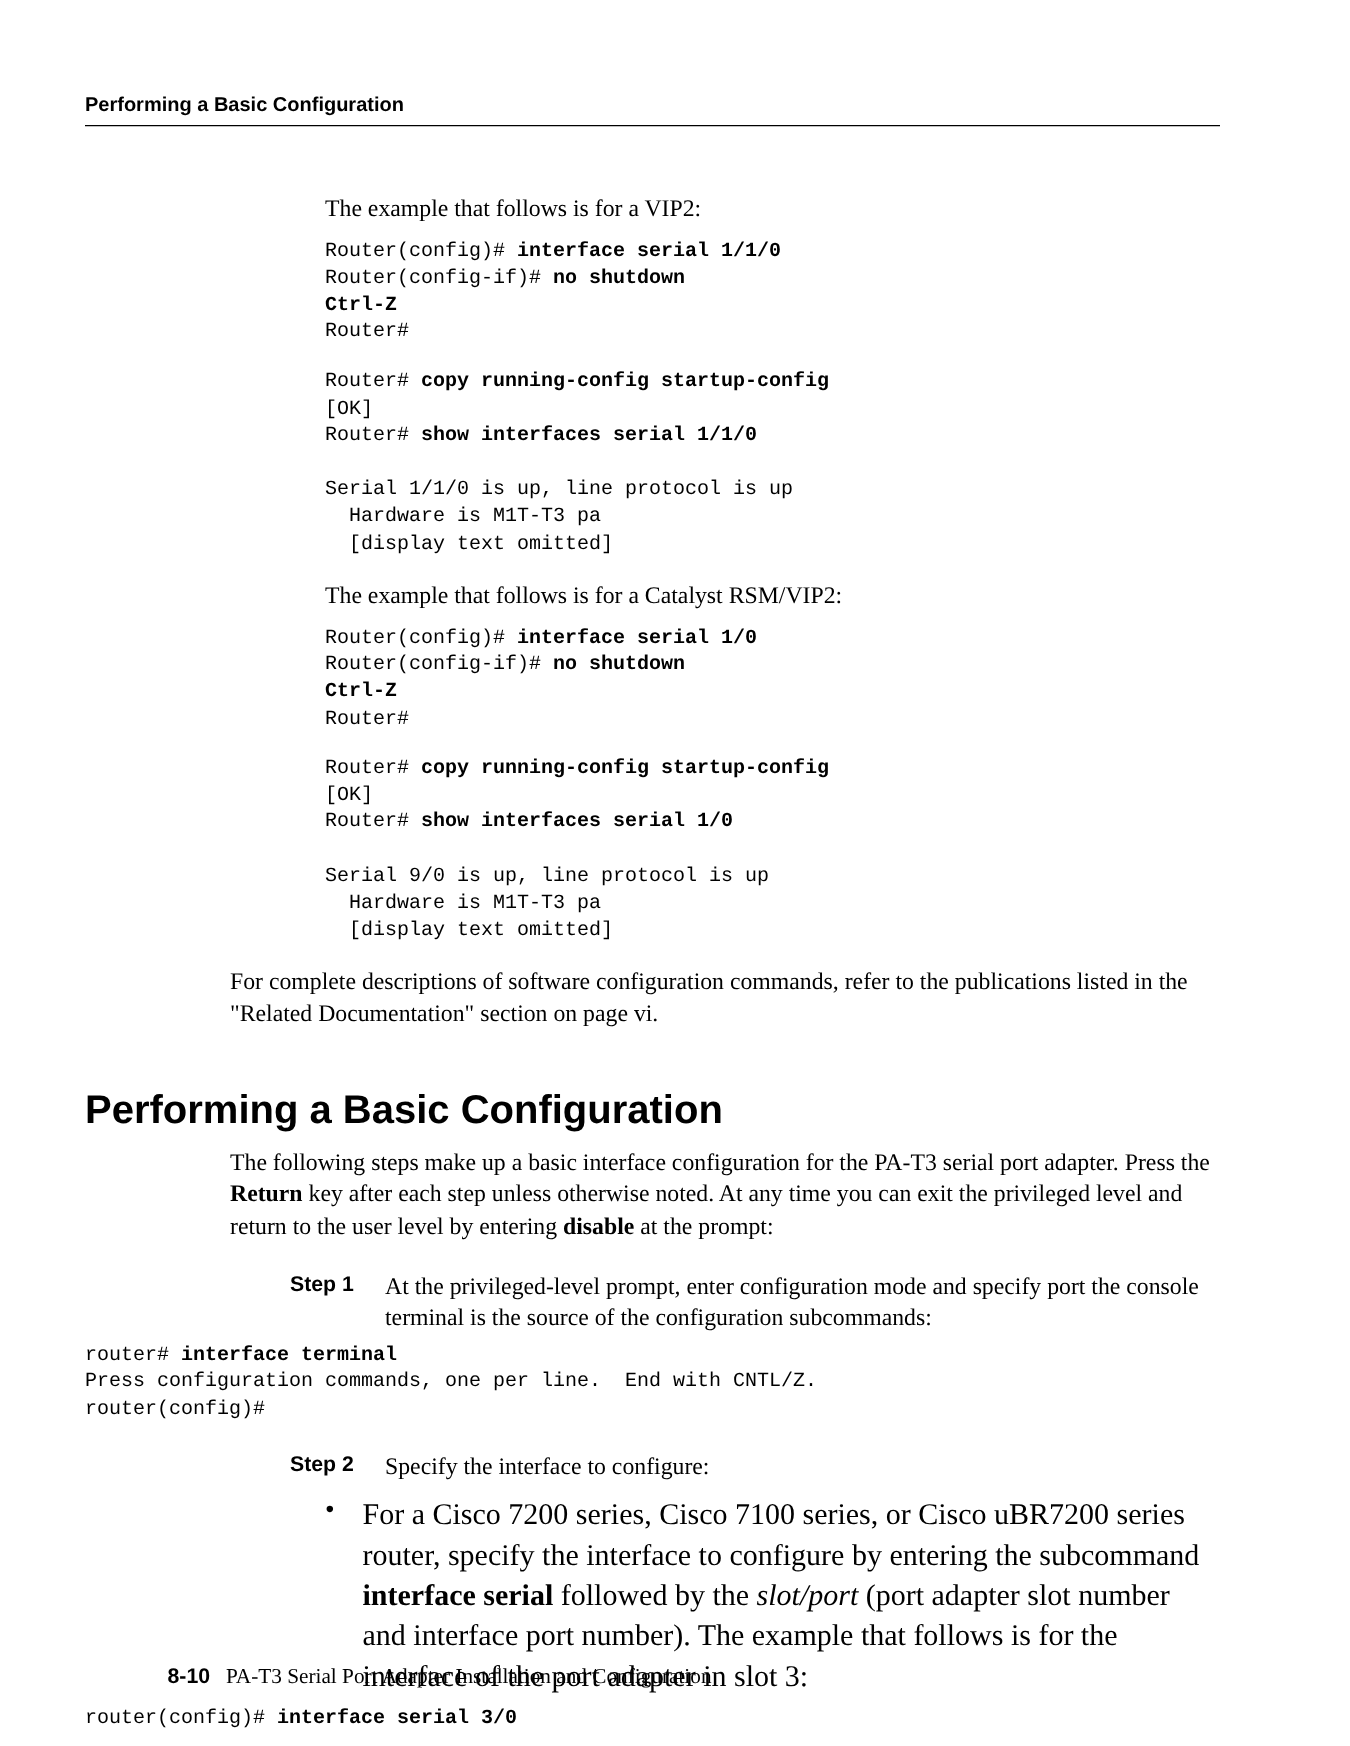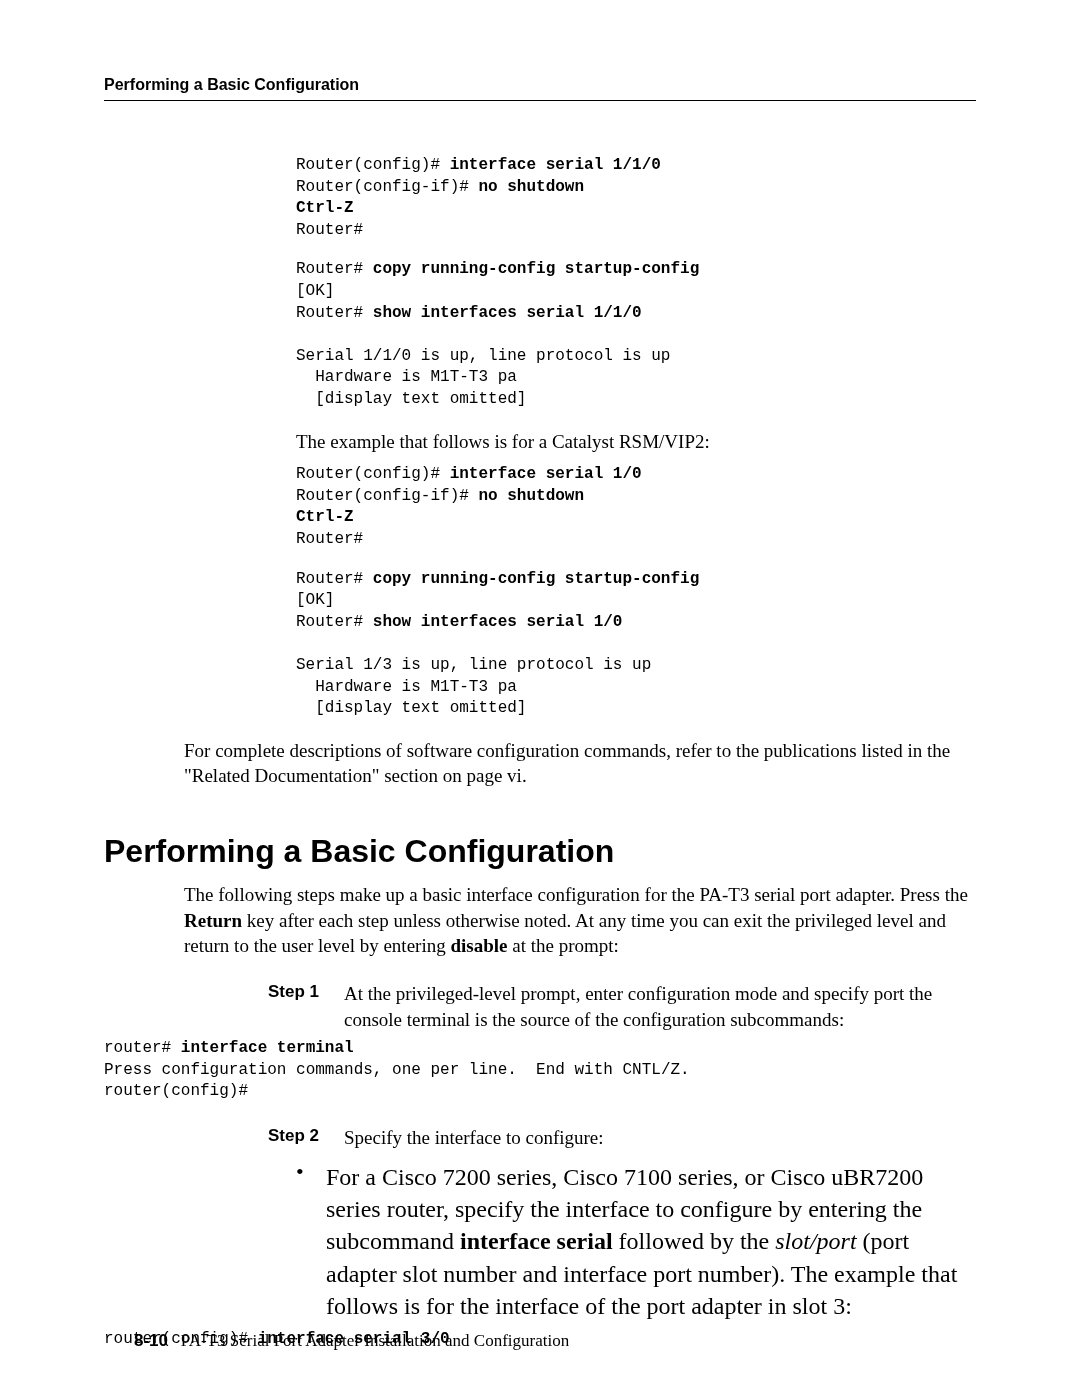--- a/index.html
+++ b/index.html
@@ -1,38 +1,38 @@
 <!DOCTYPE html>
 <html><head>
 <meta charset="utf-8">
 <style>
   * { box-sizing: border-box; margin: 0; padding: 0; }
   html, body { width: 1080px; height: 1397px; background: #fff; font-family: "Times New Roman", Times, serif; color: #000; }
   .page {
     position: relative;
     width: 1080px;
     height: 1397px;
-    padding: 76px 104px 46px 104px;
+    padding: 76px 104px 46px 68px;
   }
   .running-header {
     font-family: Helvetica, Arial, sans-serif;
     font-weight: bold;
     font-size: 16px;
     padding-bottom: 6px;
     border-bottom: 1px solid #000;
     margin-bottom: 54px;
   }
   .indent-block { margin-left: 192px; }
   .body-text {
     font-size: 19px;
     line-height: 1.35;
     margin-bottom: 10px;
   }
   .body-text-wide {
-    margin-left: 80px;
+    margin-left: 116px;
     font-size: 19px;
     line-height: 1.35;
     margin-bottom: 10px;
   }
   pre.code {
     font-family: "Courier New", Courier, monospace;
     font-size: 16px;
     line-height: 1.35;
     white-space: pre;
     margin: 6px 0 18px 0;
@@ -66,20 +66,21 @@
   .bld { font-weight: bold; }
 </style>
 </head>
 <body>
 
 <div class="page">
 
   <div class="running-header">Performing a Basic Configuration</div>
 
   <div class="indent-block">
+    <p class="body-text">The example that follows is for a VIP2:</p>
 <pre class="code"><span>Router(config)# </span><span class="b">interface serial 1/1/0</span>
 <span>Router(config-if)# </span><span class="b">no shutdown</span>
 <span class="b">Ctrl-Z</span>
 <span>Router#</span></pre>
 <pre class="code"><span>Router# </span><span class="b">copy running-config startup-config</span>
 <span>[OK]</span>
 <span>Router# </span><span class="b">show interfaces serial 1/1/0</span>
 
 <span>Serial 1/1/0 is up, line protocol is up</span>
 <span>  Hardware is M1T-T3 pa</span>
@@ -89,21 +90,21 @@
   <div class="indent-block">
     <p class="body-text">The example that follows is for a Catalyst RSM/VIP2:</p>
 <pre class="code"><span>Router(config)# </span><span class="b">interface serial 1/0</span>
 <span>Router(config-if)# </span><span class="b">no shutdown</span>
 <span class="b">Ctrl-Z</span>
 <span>Router#</span></pre>
 <pre class="code"><span>Router# </span><span class="b">copy running-config startup-config</span>
 <span>[OK]</span>
 <span>Router# </span><span class="b">show interfaces serial 1/0</span>
 
-<span>Serial 1/3 is up, line protocol is up</span>
+<span>Serial 9/0 is up, line protocol is up</span>
 <span>  Hardware is M1T-T3 pa</span>
 <span>  [display text omitted]</span></pre>
   </div>
 
   <p class="body-text-wide">For complete descriptions of software configuration commands, refer to the publications listed in the "Related Documentation" section on page vi.</p>
 
   <h1 class="section-title">Performing a Basic Configuration</h1>
 
   <p class="body-text-wide">
     <span>The following steps make up a basic interface configuration for the PA-T3 serial port adapter. Press the </span><span class="bld">Return</span><span> key after each step unless otherwise noted. At any time you can exit the privileged level and return to the user level by entering </span><span class="bld">disable</span><span> at the prompt:</span>

